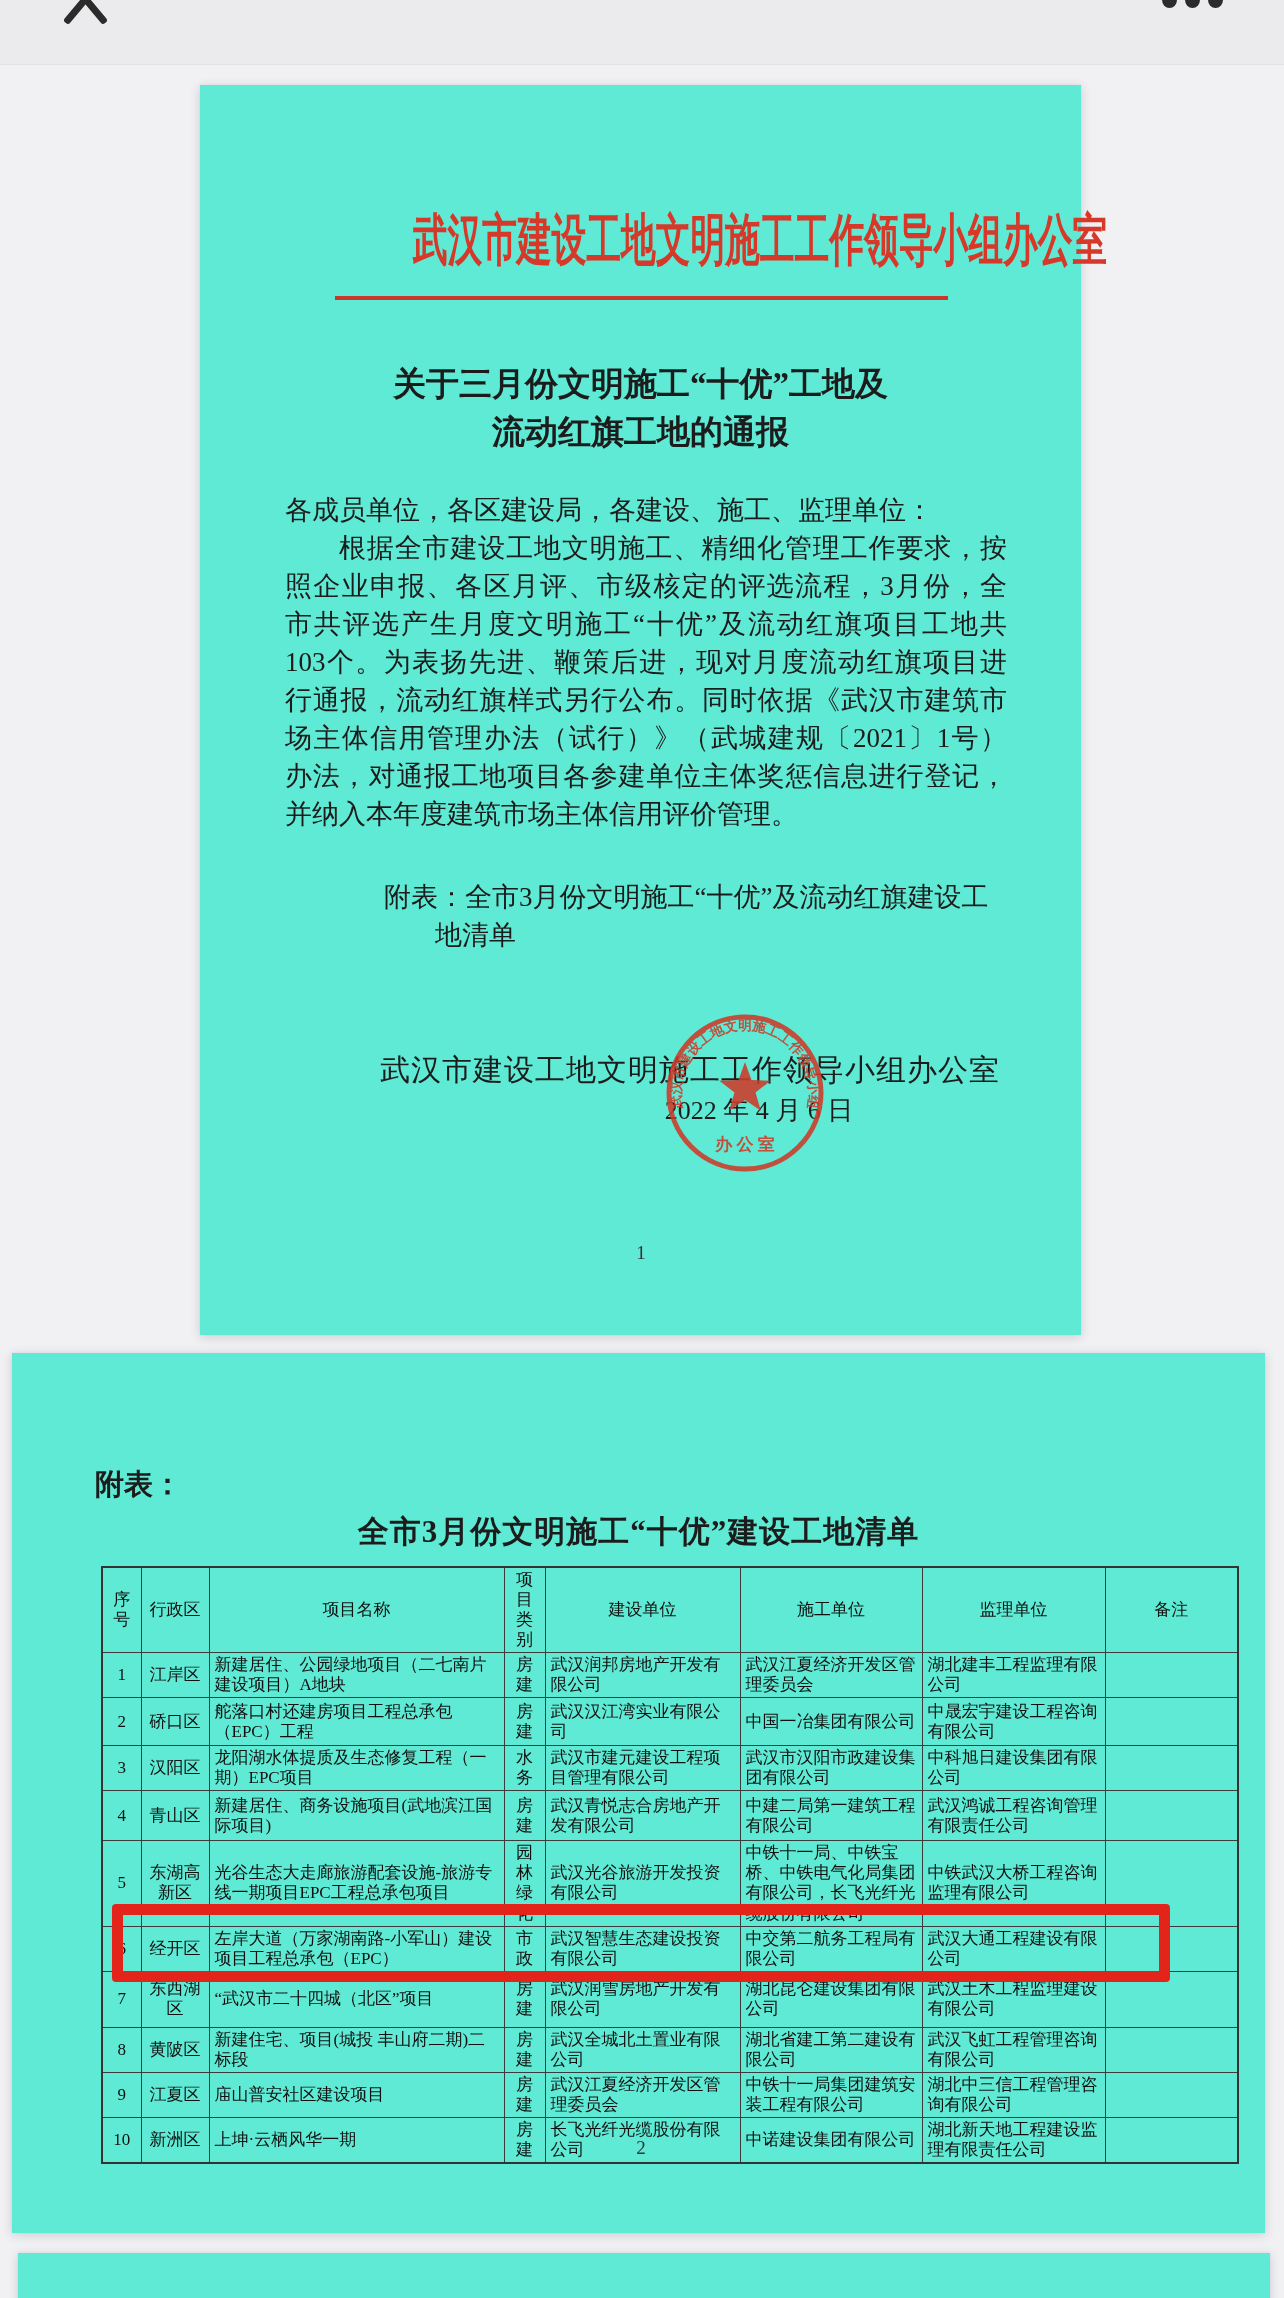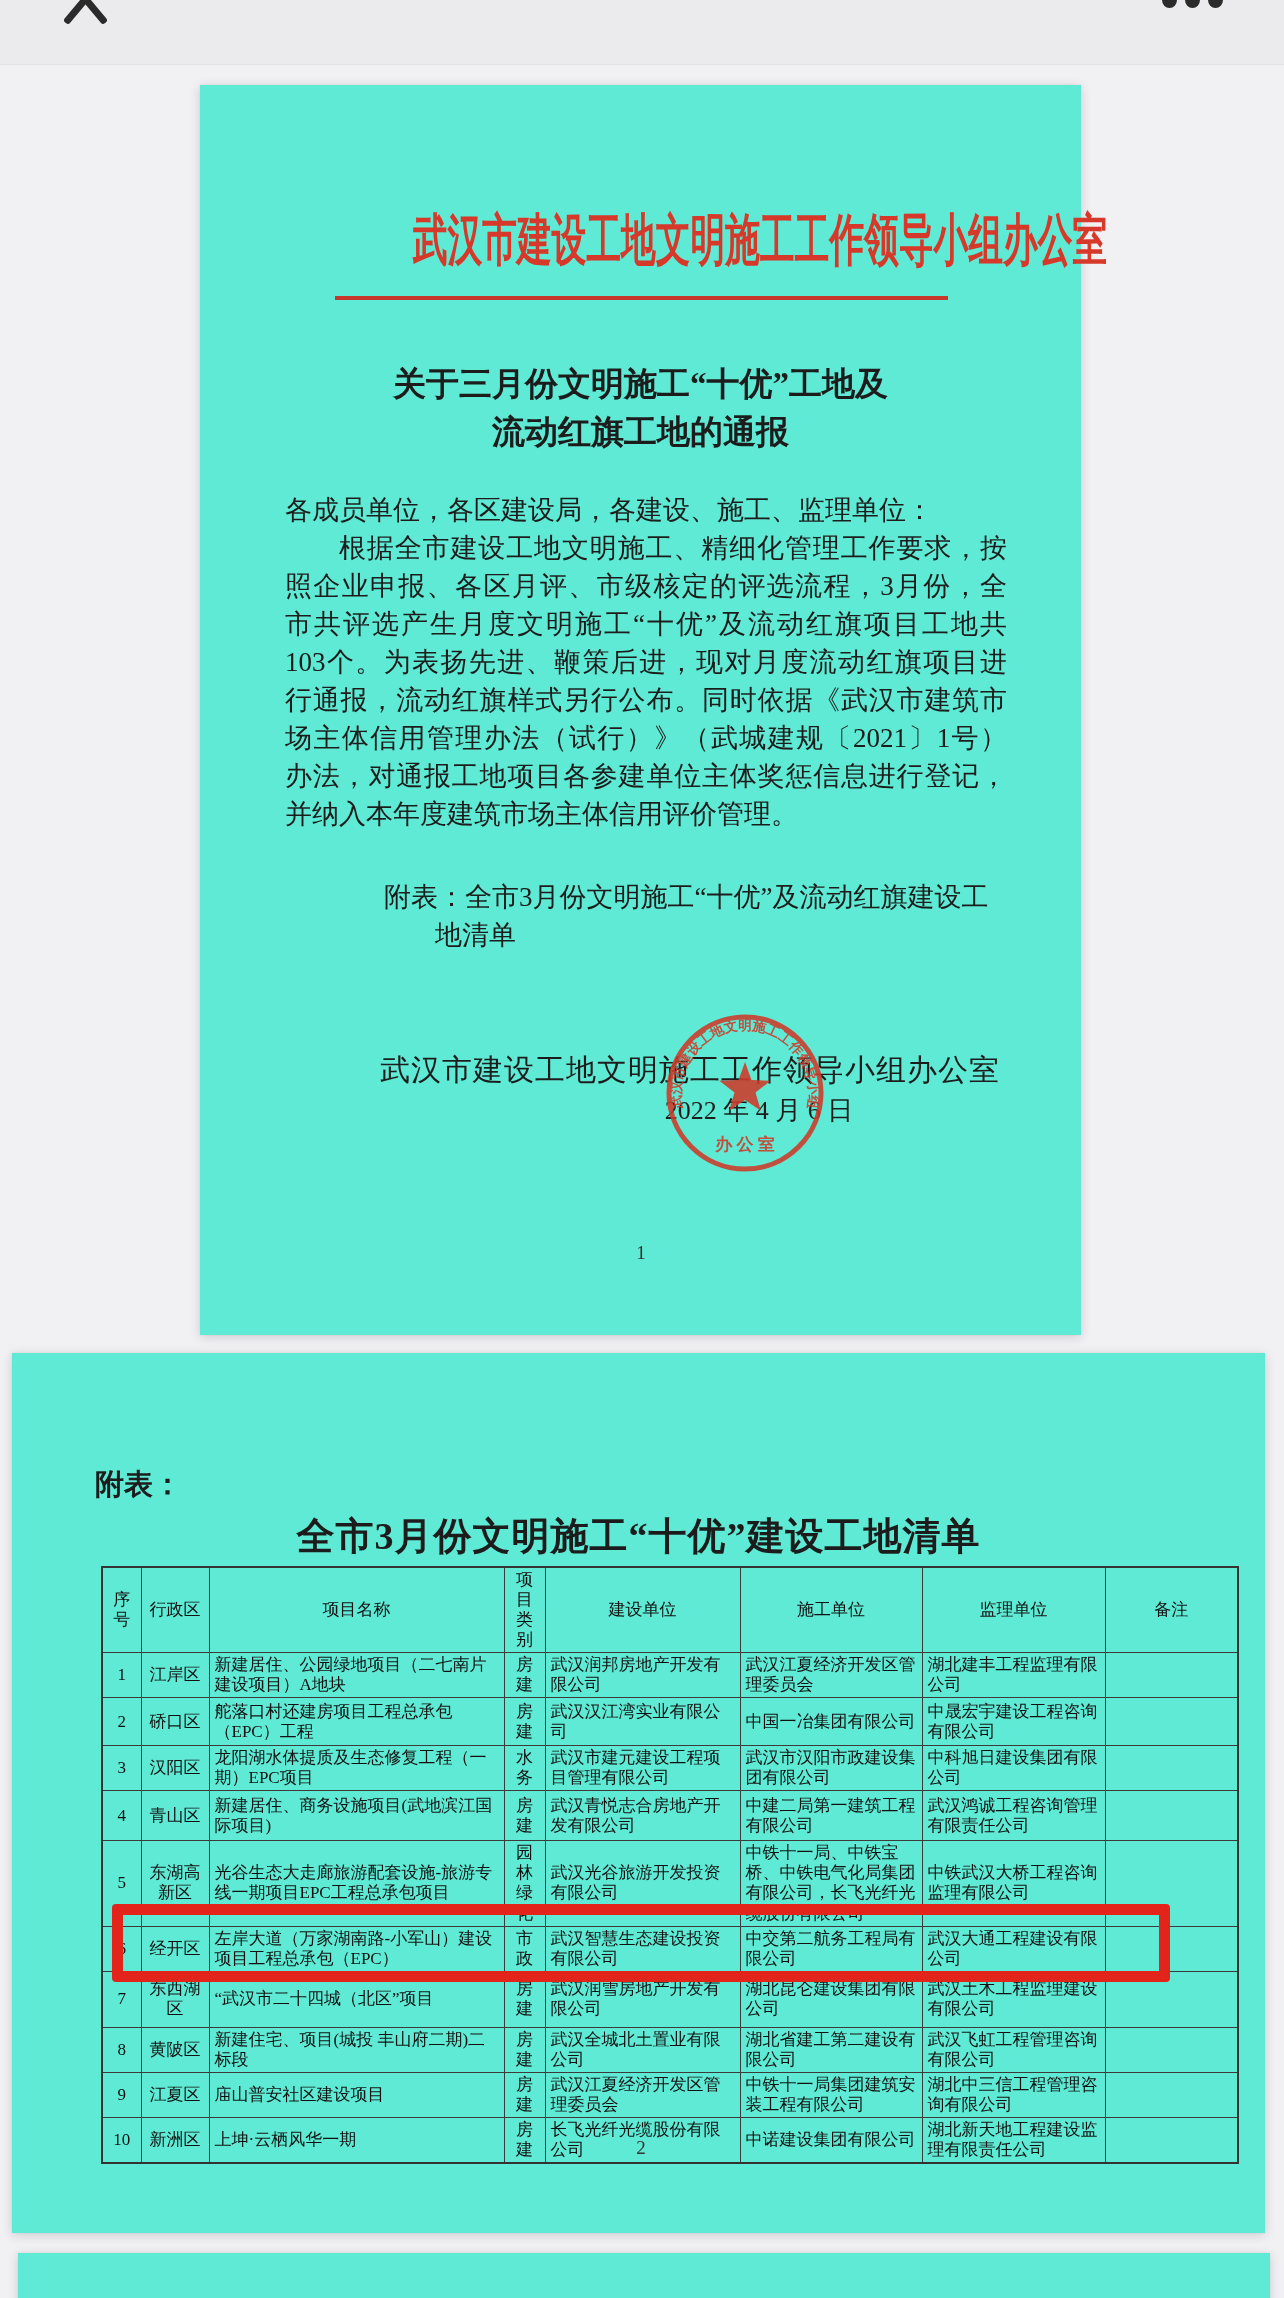--- a/index.html
+++ b/index.html
@@ -36,21 +36,21 @@
   .body-line.indent{padding-left:54px;}
   .attach-line{position:absolute;font-size:27px;line-height:38px;}
   .attach1{left:184px;top:793px;}
   .attach2{left:235px;top:831px;}
   .sig-line{position:absolute;left:140px;top:965px;width:700px;text-align:center;font-size:30px;letter-spacing:1px;z-index:1;}
   .date-line{position:absolute;left:459px;top:1008px;width:200px;text-align:center;font-size:26px;z-index:1;}
   .seal{position:absolute;left:461px;top:924px;width:168px;height:168px;z-index:2;opacity:.88;}
   .pagenum1{position:absolute;left:391px;top:1157px;width:100px;text-align:center;font-size:19px;color:#333;}
   
   .attach-label{position:absolute;left:83px;top:115px;font-size:29px;font-weight:bold;line-height:32px;}
-  .table-title{position:absolute;left:0;top:158px;width:1253px;text-align:center;font-size:38px;font-weight:bold;letter-spacing:1px;}
+  .table-title{position:absolute;left:0;top:158px;width:1253px;text-align:center;font-size:31px;font-weight:bold;letter-spacing:1px;}
   table.ws{position:absolute;left:89px;top:213px;width:1136px;border-collapse:collapse;table-layout:fixed;font-size:17px;line-height:1.18;color:#111;}
   table.ws td,table.ws th{border:1px solid #3b3b3b;padding:2px 5px;vertical-align:middle;font-weight:normal;overflow:hidden;}
   table.ws{border:2px solid #333;}
   td.ctr,th.ctr{text-align:center;}
   td.lft{text-align:left;padding-left:8px;}
   .pagenum2{position:absolute;left:579px;top:784px;width:100px;text-align:center;font-size:19px;color:#333;}
   
   .hl-rect{position:absolute;left:112px;top:1904px;width:1058px;height:78px;border:11px solid #e3241a;border-radius:4px;z-index:6;box-sizing:border-box;}
 </style>
 </head>

